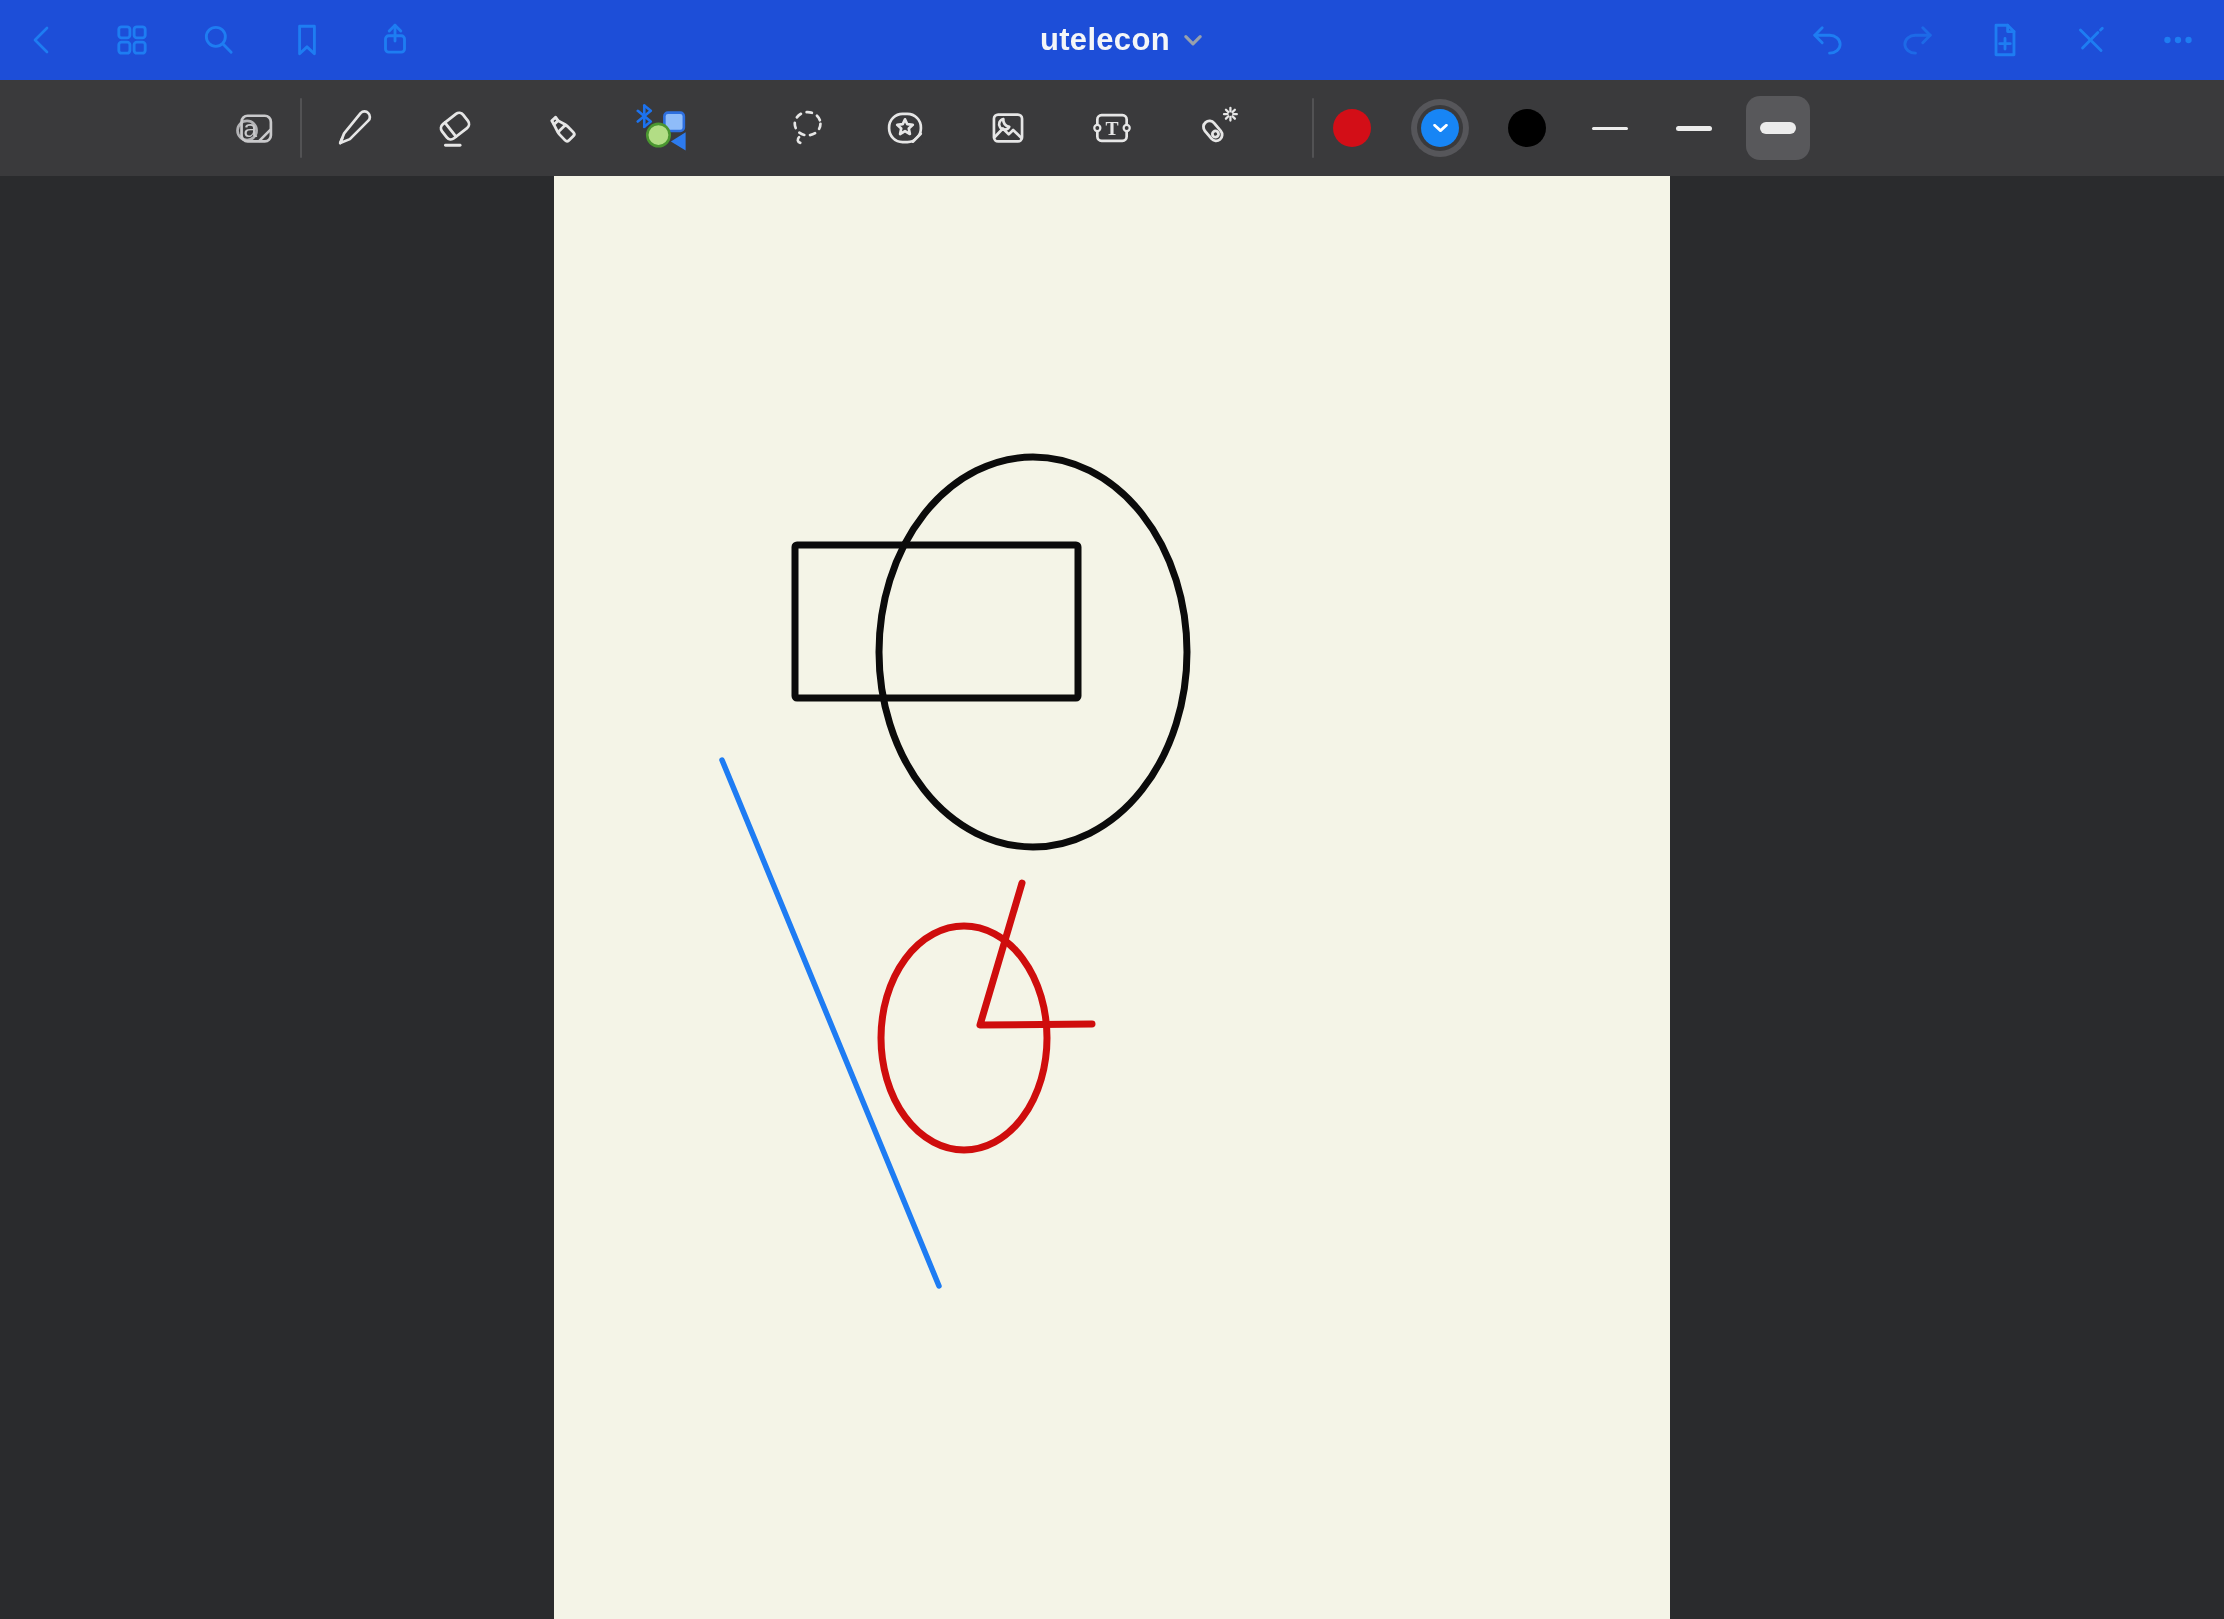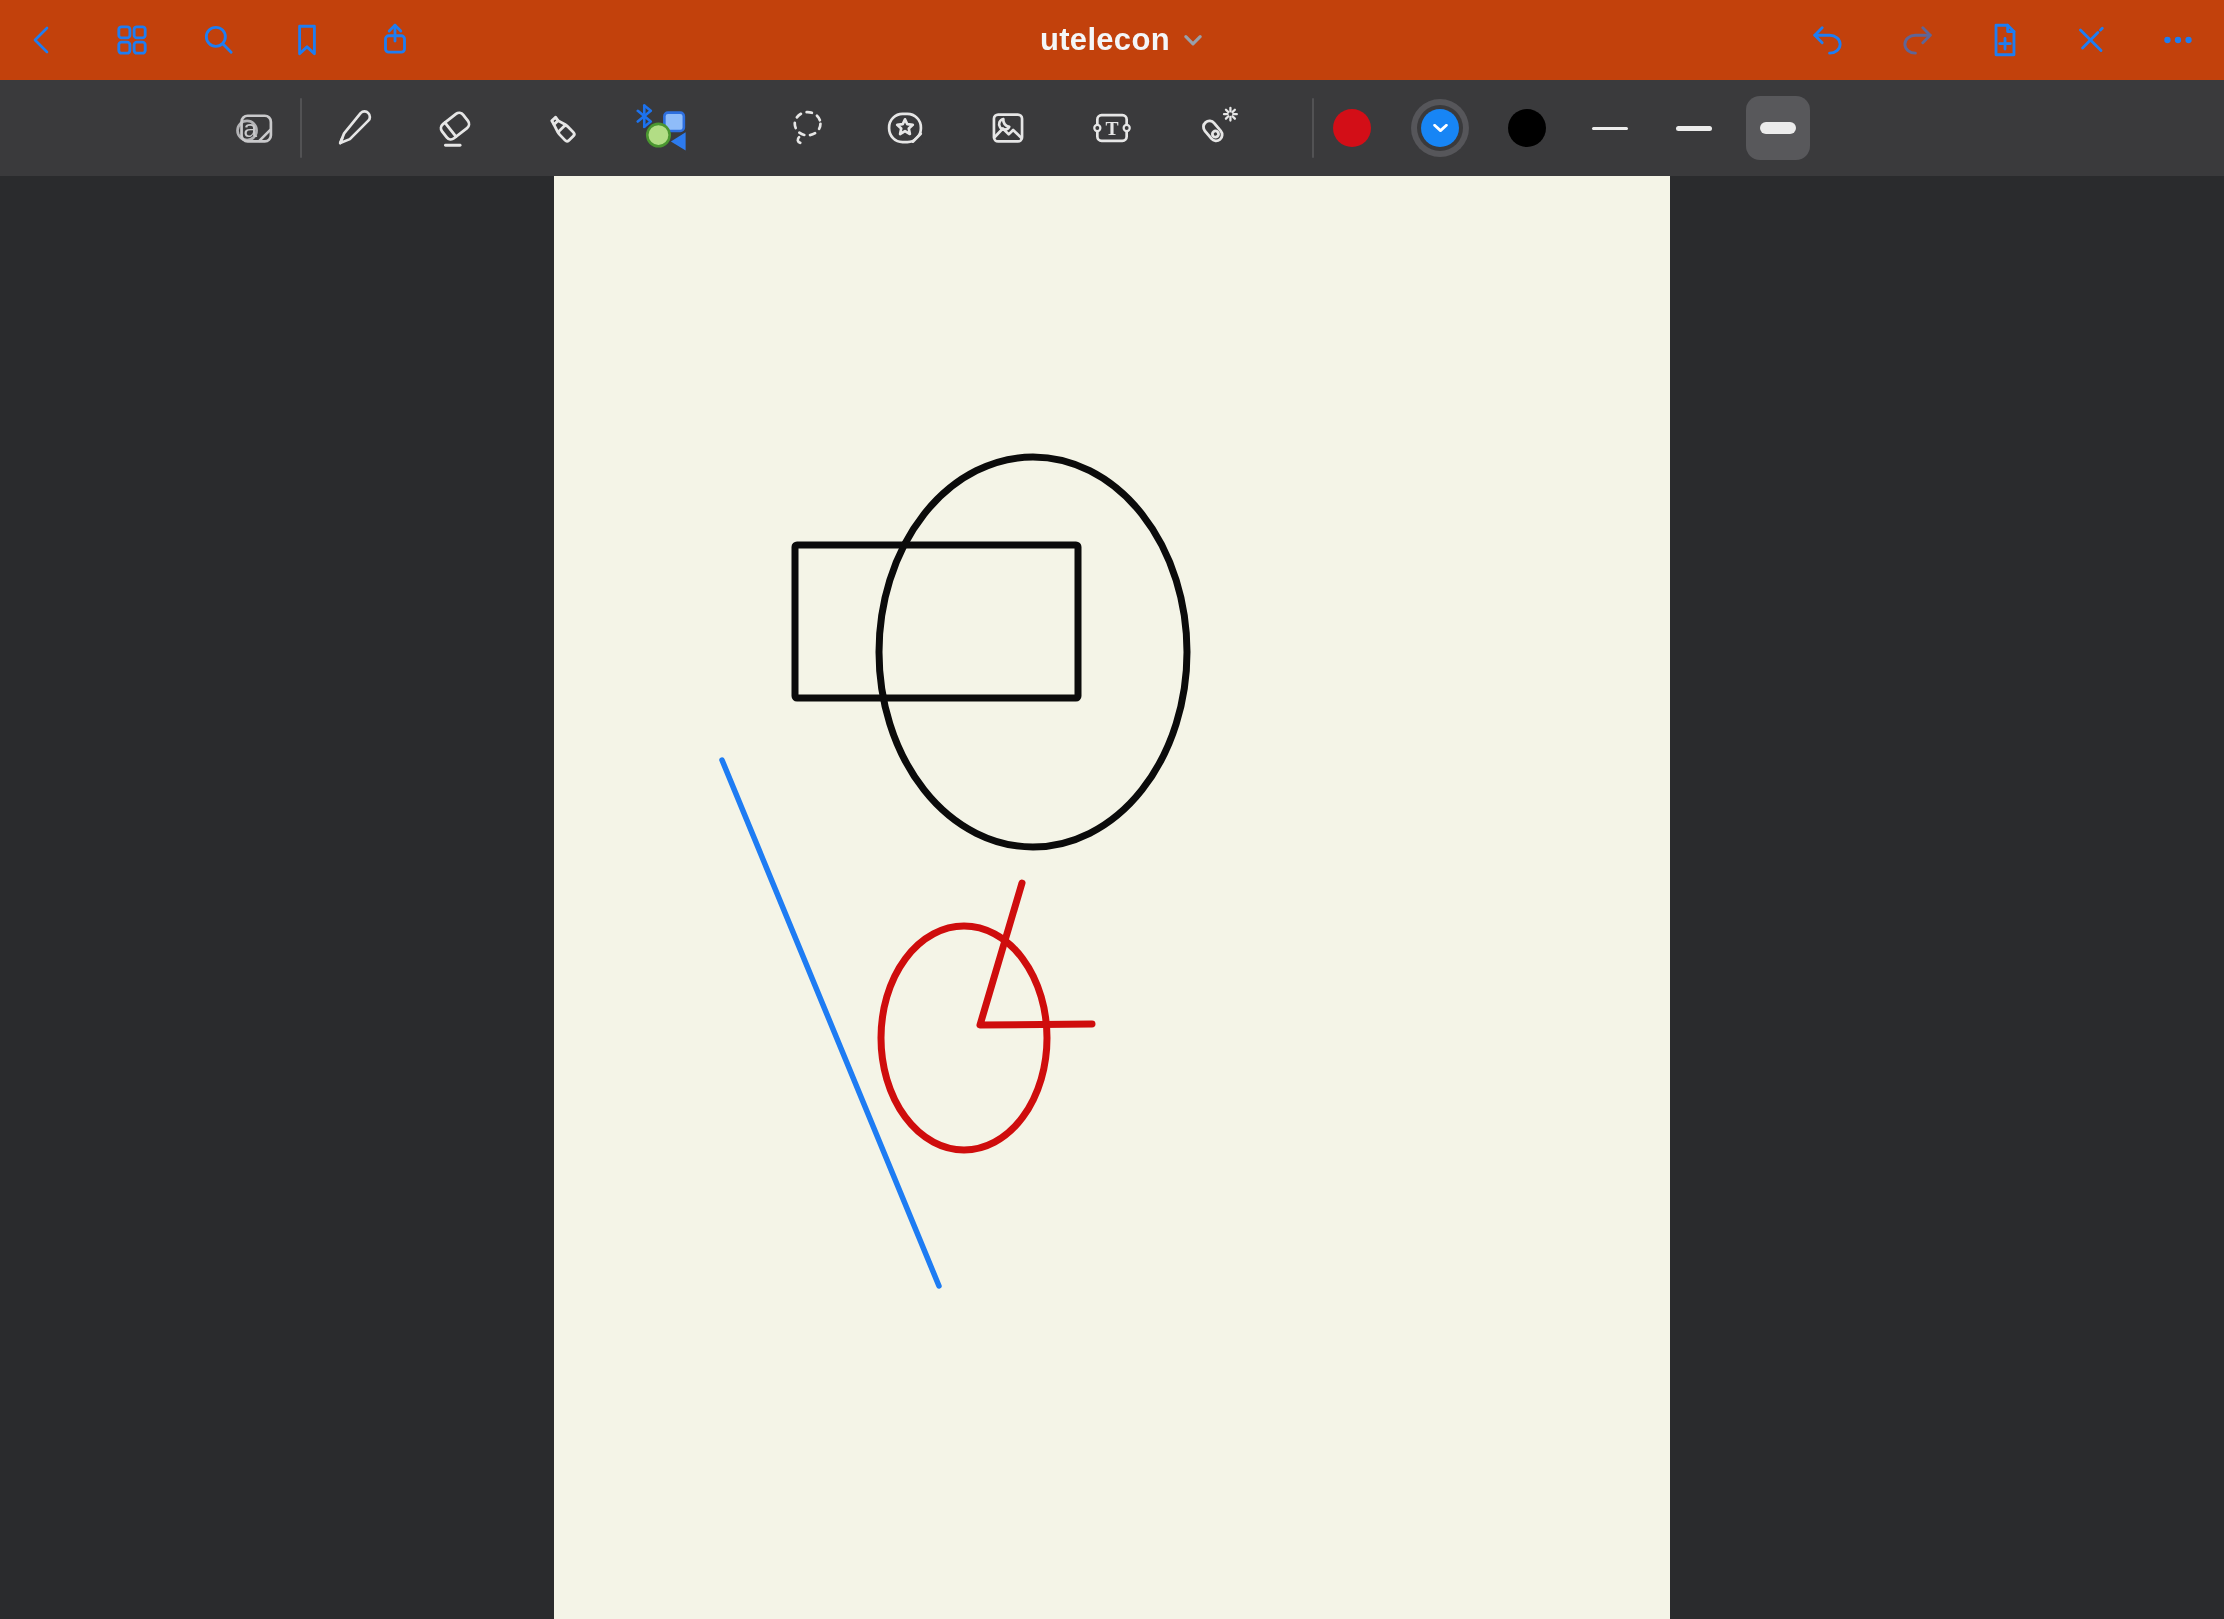--- a/index.html
+++ b/index.html
@@ -40,21 +40,21 @@
   
   .content{position:absolute;left:0;top:176px;width:2224px;height:1443px;background:#2A2B2D;}
   .paper{position:absolute;left:554px;top:0;width:1116px;height:1443px;background:#F4F4E7;}
   #ink{position:absolute;left:0;top:0;}
 </style>
 </head>
 <body>
 
 <div class="screen">
 
-  <div class="nav" style="background: #c2410c;">
+  <div class="nav" style="background: #1d4ed8;">
 
     <div class="nav-btn" style="left:15px">
       <svg width="36" height="36" viewBox="0 0 36 36">
         <path class="nav-stroke" stroke-width="3.2" d="M22 6 L10 18 L22 30"></path>
       </svg>
     </div>
 
     <div class="nav-btn" style="left:104px">
       <svg width="38" height="38" viewBox="0 0 36 36">
         <rect class="nav-stroke" x="5.5" y="5.5" width="10.5" height="10.5" rx="2.6"></rect>

